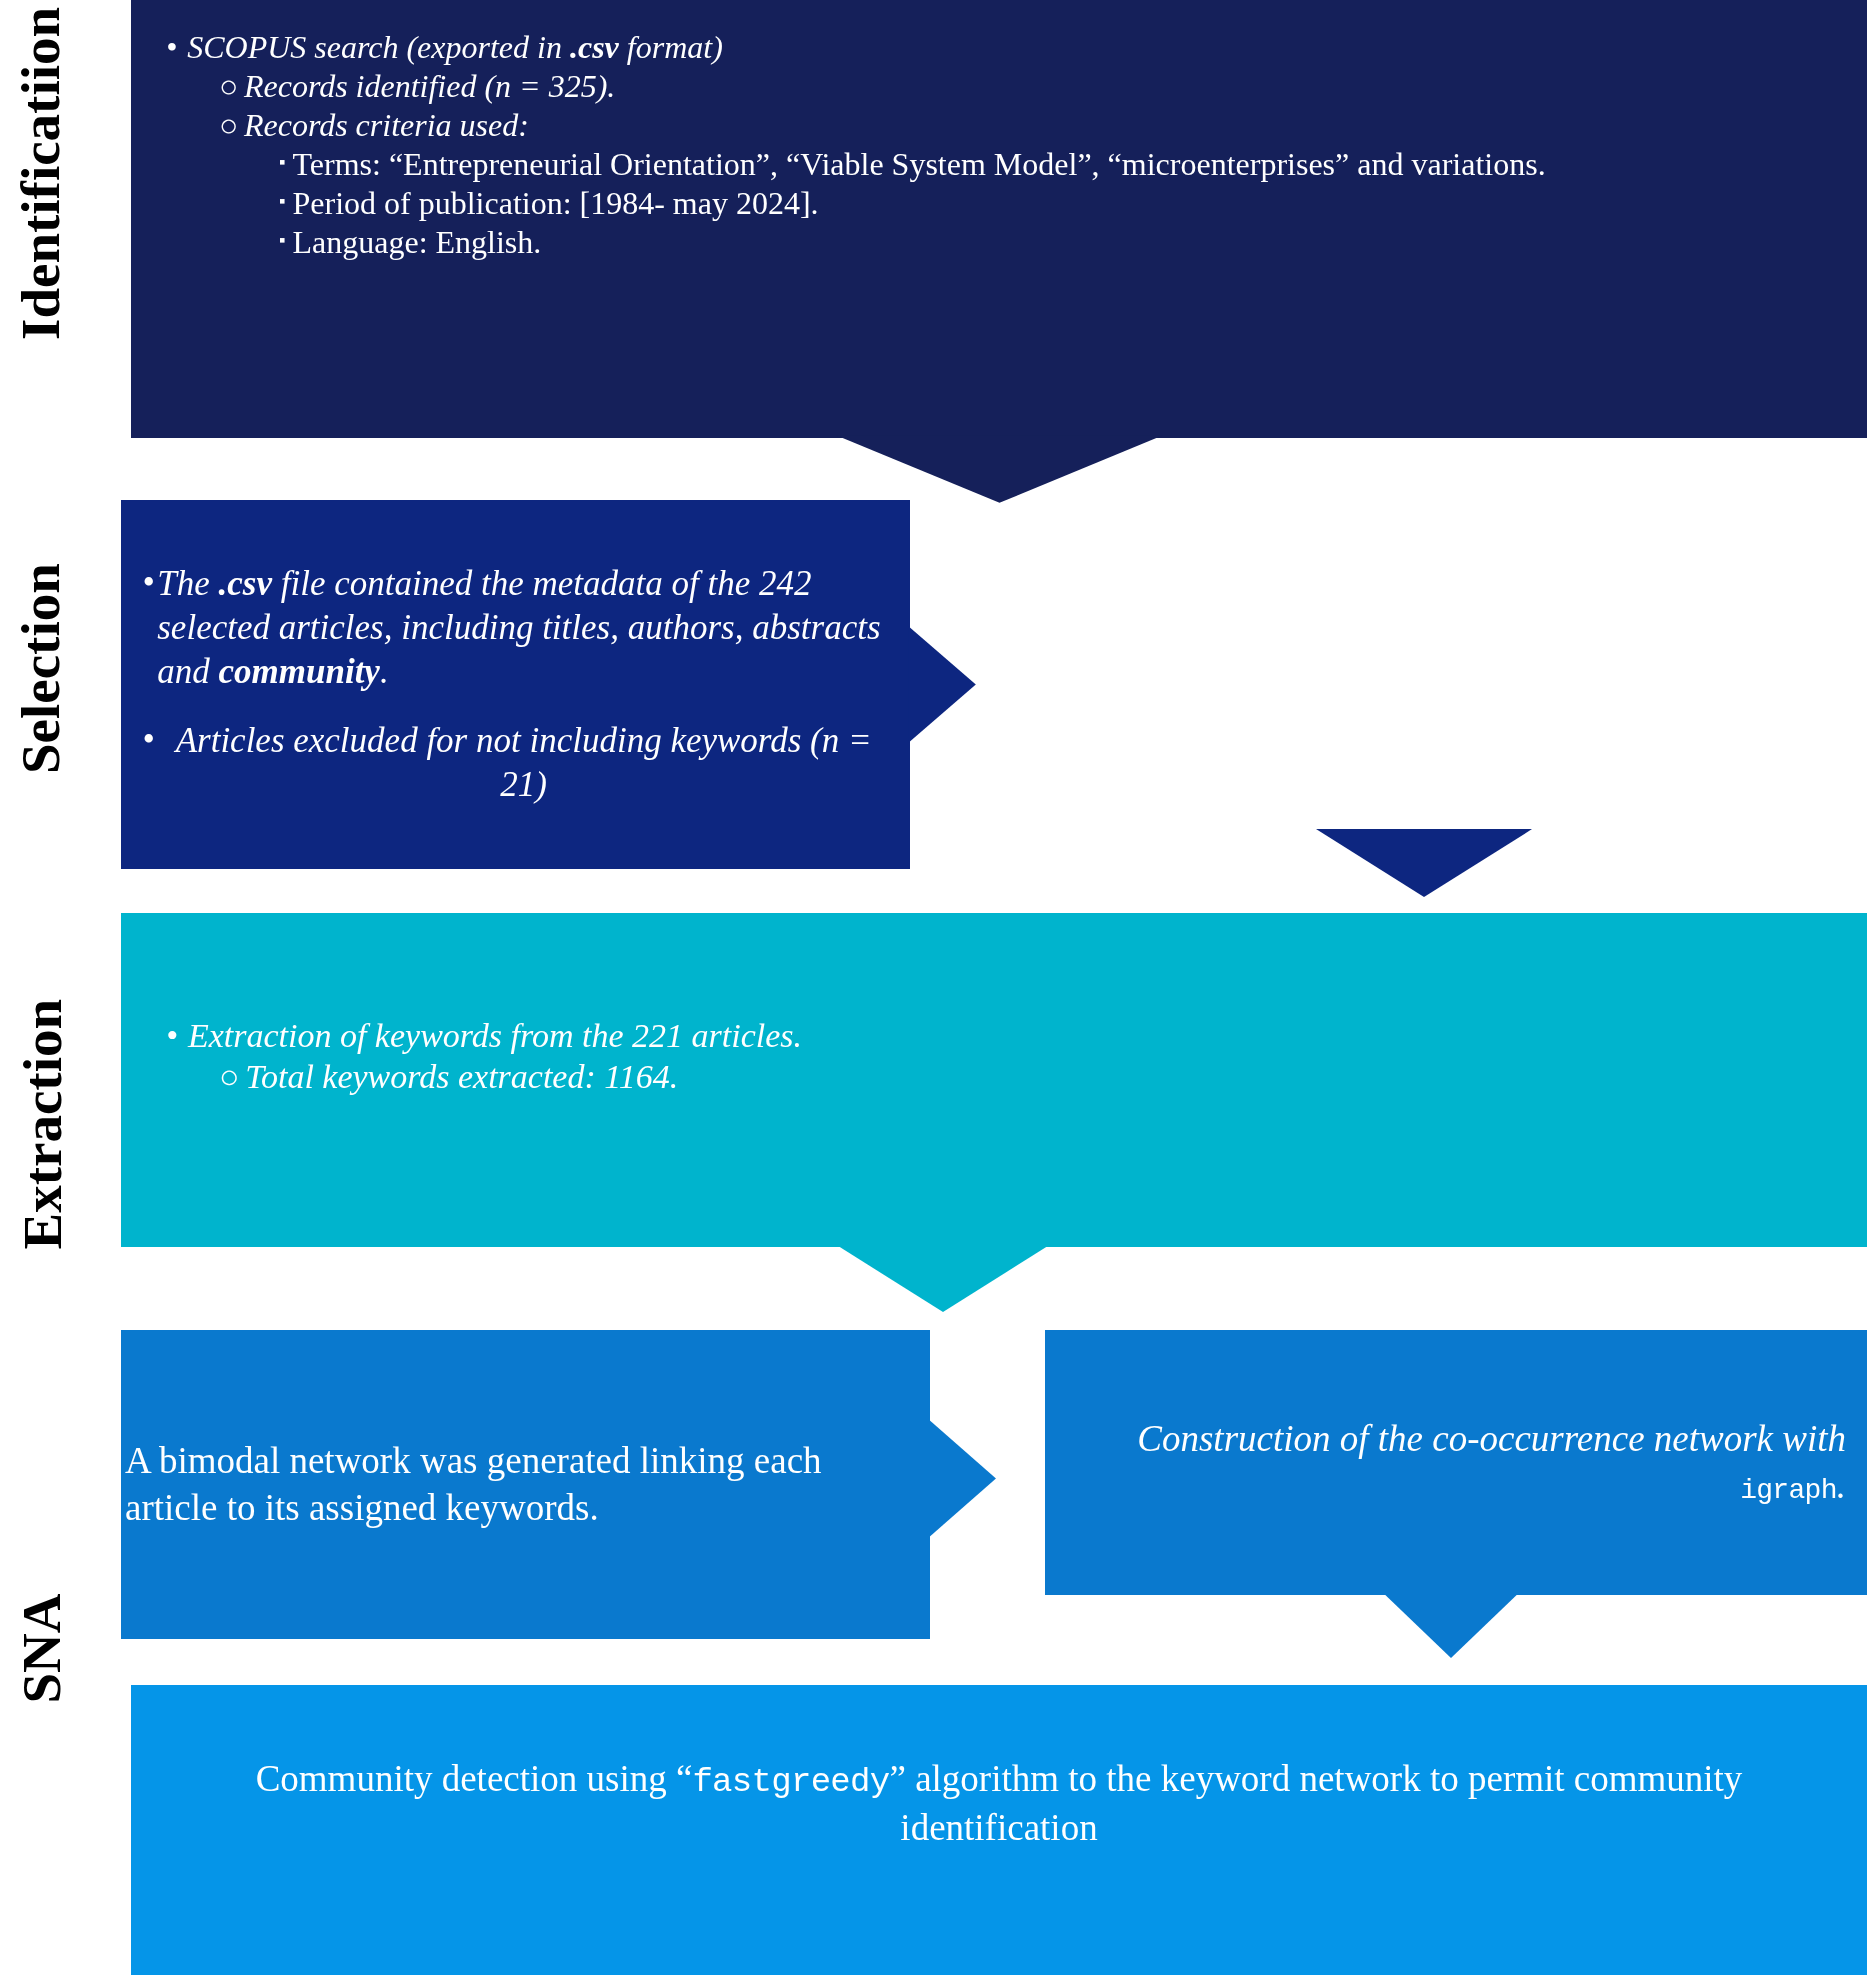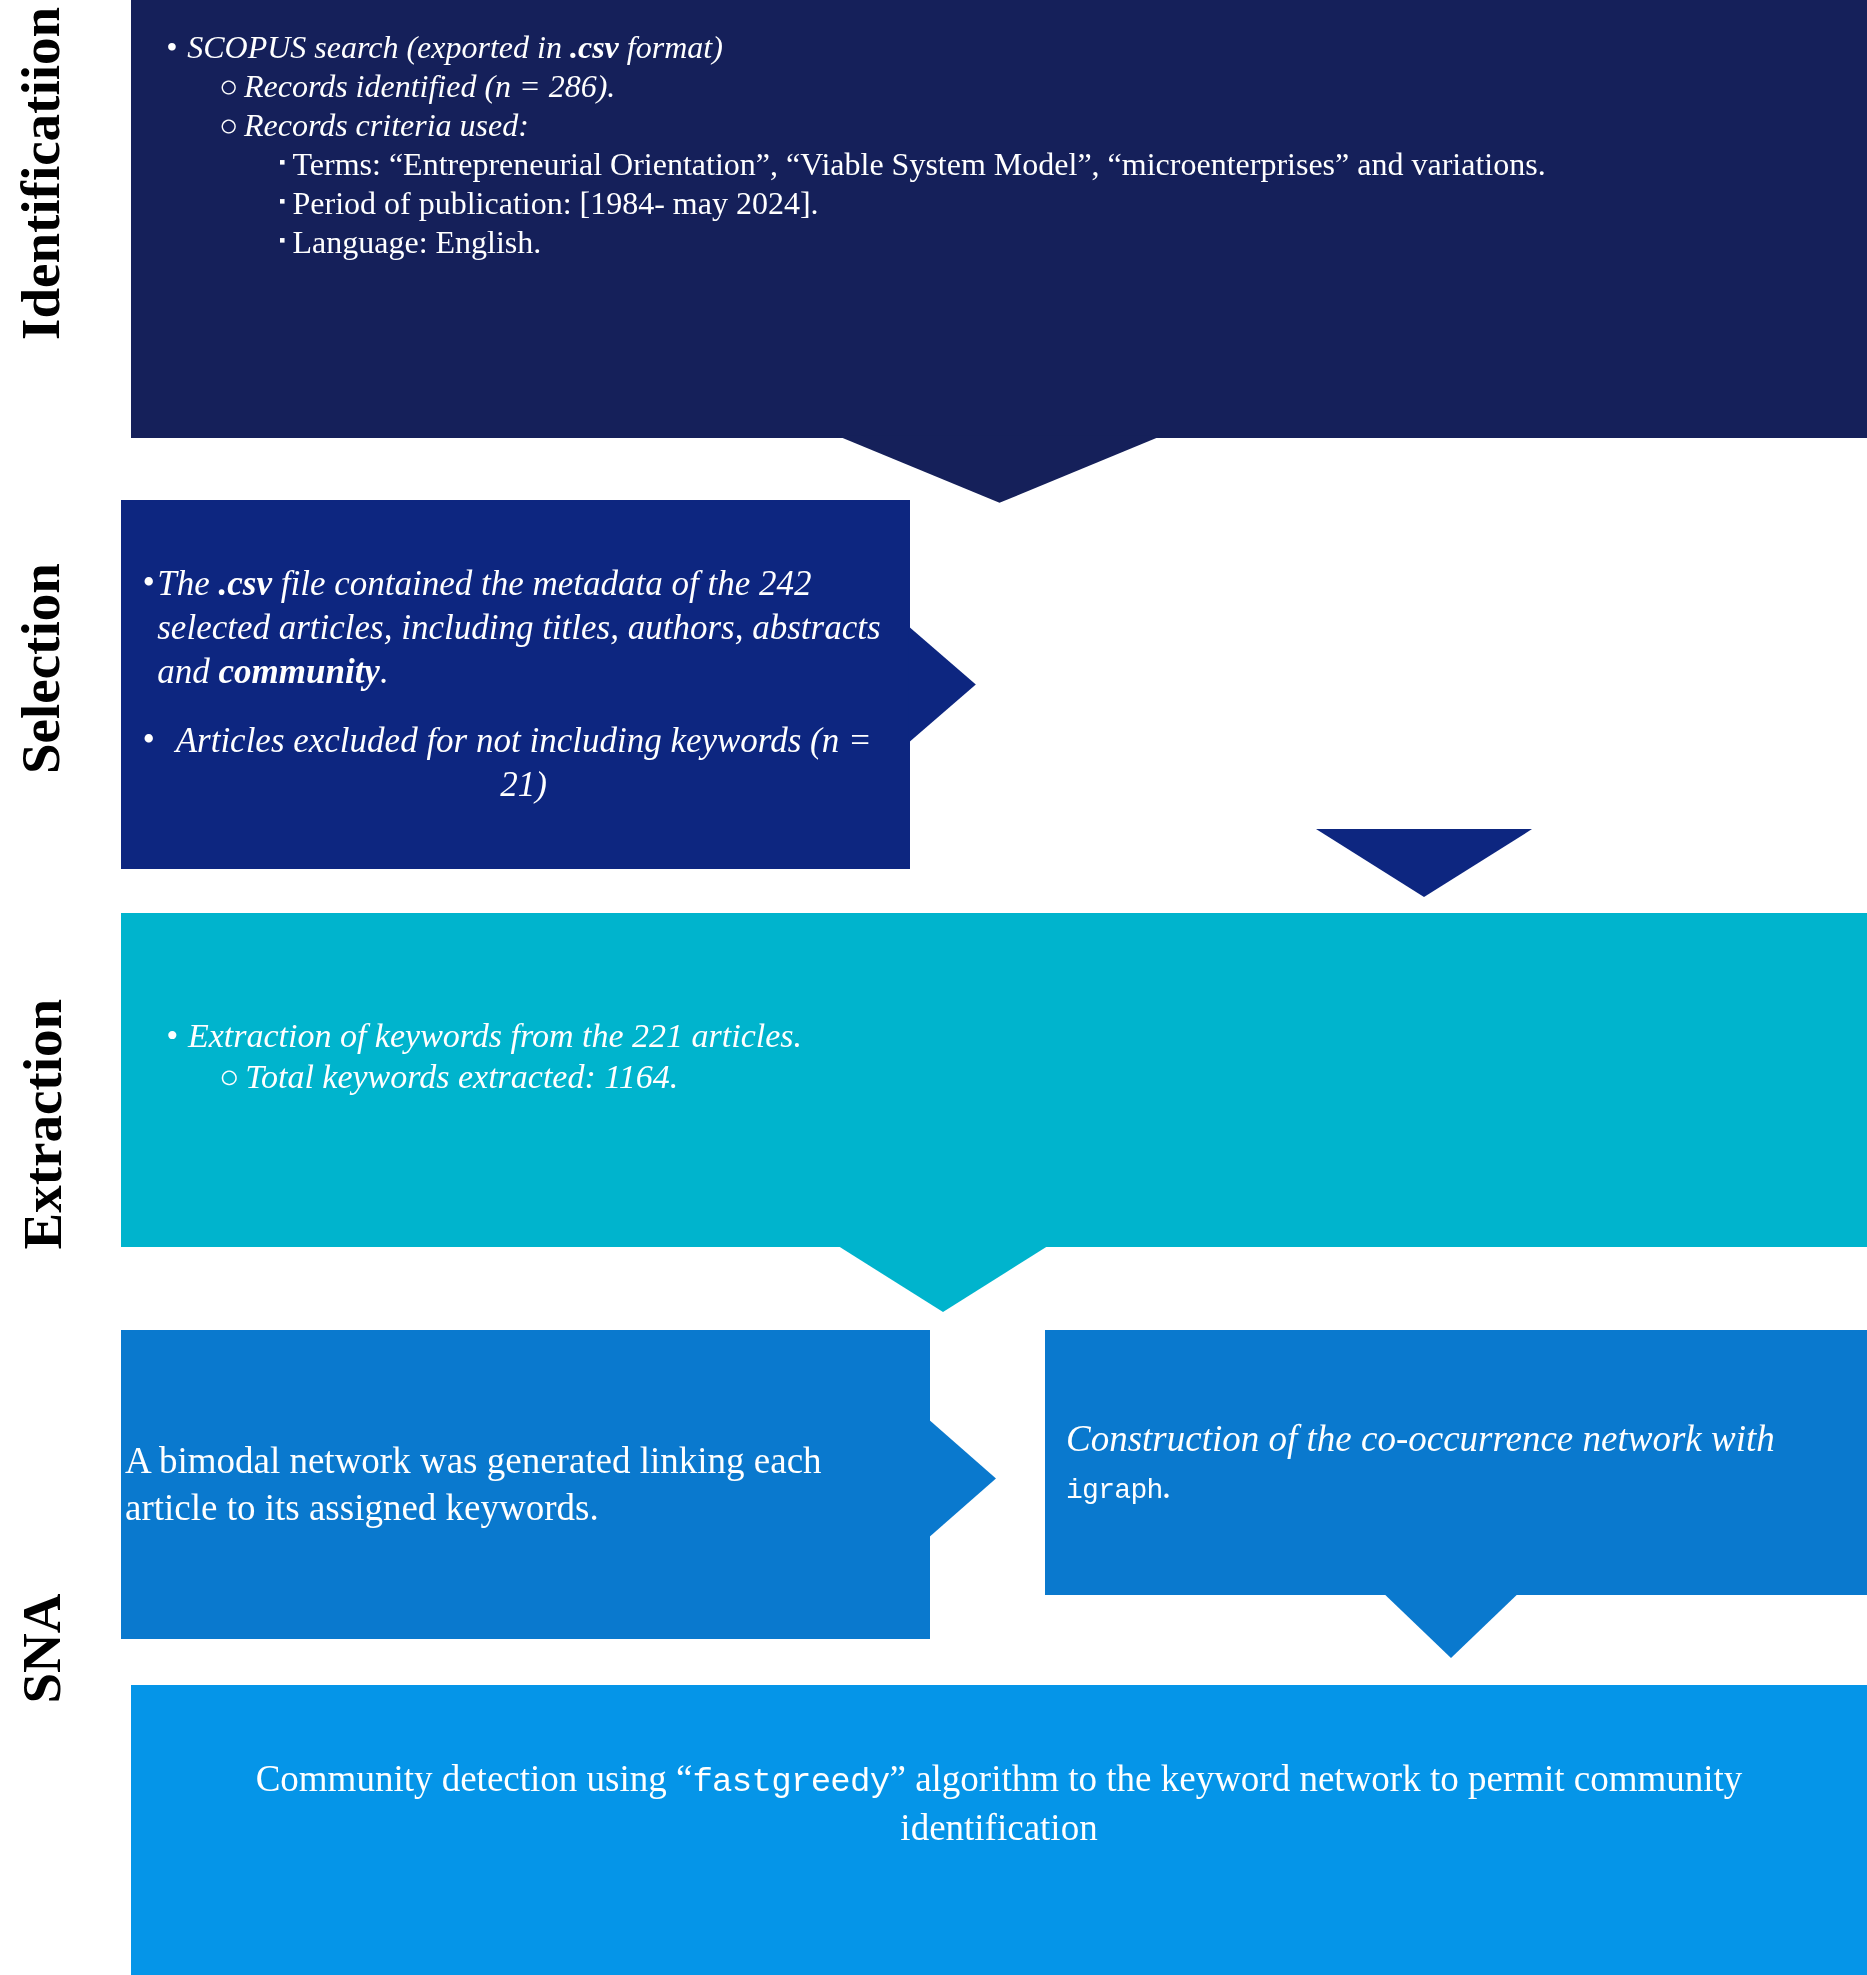--- a/index.html
+++ b/index.html
@@ -78,21 +78,21 @@
 
     <div class="lvl1" style="margin-top:12.7px;">
       <span class="bul-disc it">•</span>
       <span class="txt it">
         <span>SCOPUS search (exported in </span><span class="bld">.csv</span><span> format)</span>
       </span>
     </div>
 
     <div class="lvl2">
       <span class="bul-circ it">○</span>
-      <span class="txt it">Records identified (n = 286).</span>
+      <span class="txt it">Records identified (n = 325).</span>
     </div>
 
     <div class="lvl2">
       <span class="bul-circ it">○</span>
       <span class="txt it">Records criteria used:</span>
     </div>
 
     <div class="lvl3" style="max-width:1515px;">
       <span class="bul-sq up">▪</span>
       <span class="txt up">Terms: “Entrepreneurial Orientation”, “Viable System Model”, “microenterprises” and variations.</span>
@@ -165,21 +165,21 @@
   <div class="box blue" style="left:121px; top:1330px; width:809px; height:309px; padding:17px 25px 17px 4px; justify-content:center;">
     <span class="up" style="font-size:37px; line-height:1.25;">A bimodal network was generated linking each article to its assigned keywords.</span>
   </div>
 
   <div class="arrow" style="left:927px; top:1418px; width:69px; height:121px;">
     <svg width="69" height="121" viewBox="0 0 98 172">
       <polygon points="0,0 98,86 0,172" fill="#0A79CE"></polygon>
     </svg>
   </div>
 
-  <div class="box blue" style="left:1045px; top:1330px; width:822px; height:265px; padding:35px 21px; justify-content:center;">
+  <div class="box blue" style="left:1045px; top:1330px; width:822px; height:265px; padding:35px 21px; justify-content:center;text-align:right;">
     <span class="it" style="font-size:37px; line-height:1.25;">
       <span>Construction of the co-occurrence network with </span><span class="mono">igraph</span><span>.</span>
     </span>
   </div>
 
   <div class="arrow" style="left:1382px; top:1592px; width:138px; height:66px;">
     <svg width="138" height="66" viewBox="0 0 196 94">
       <polygon points="0,0 196,0 98,94" fill="#0A79CE"></polygon>
     </svg>
   </div>

